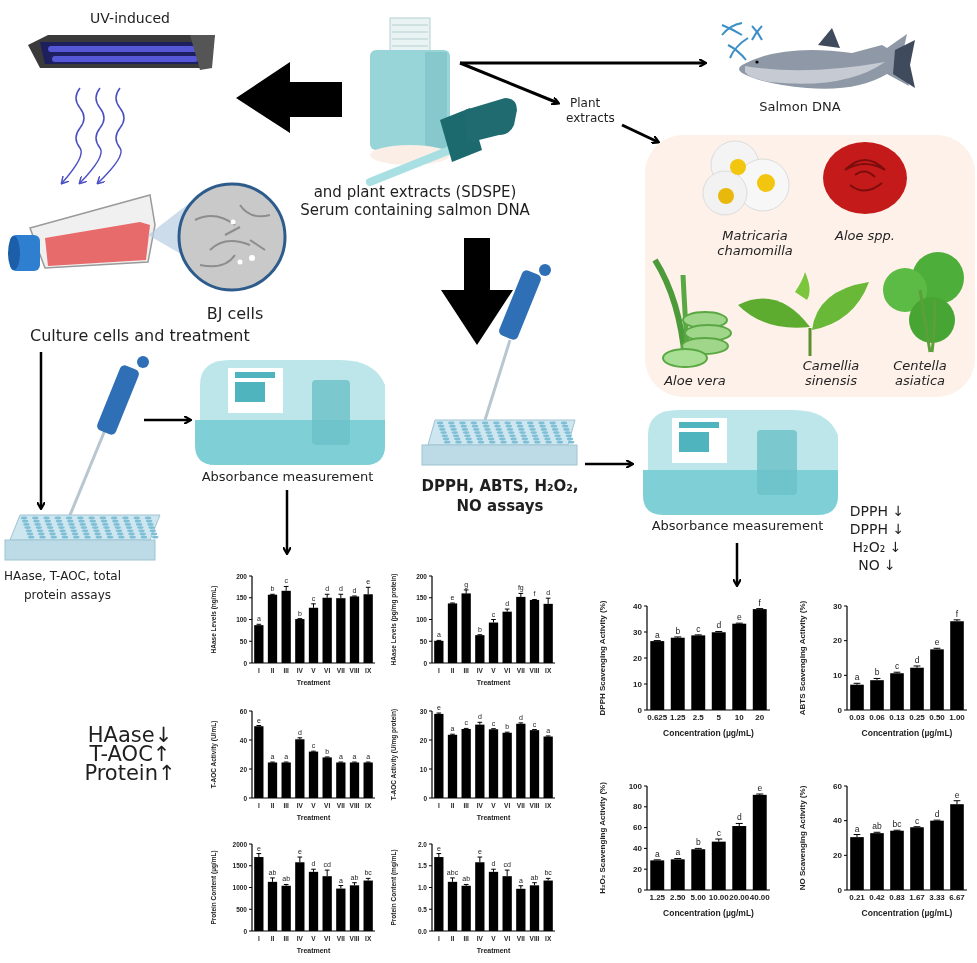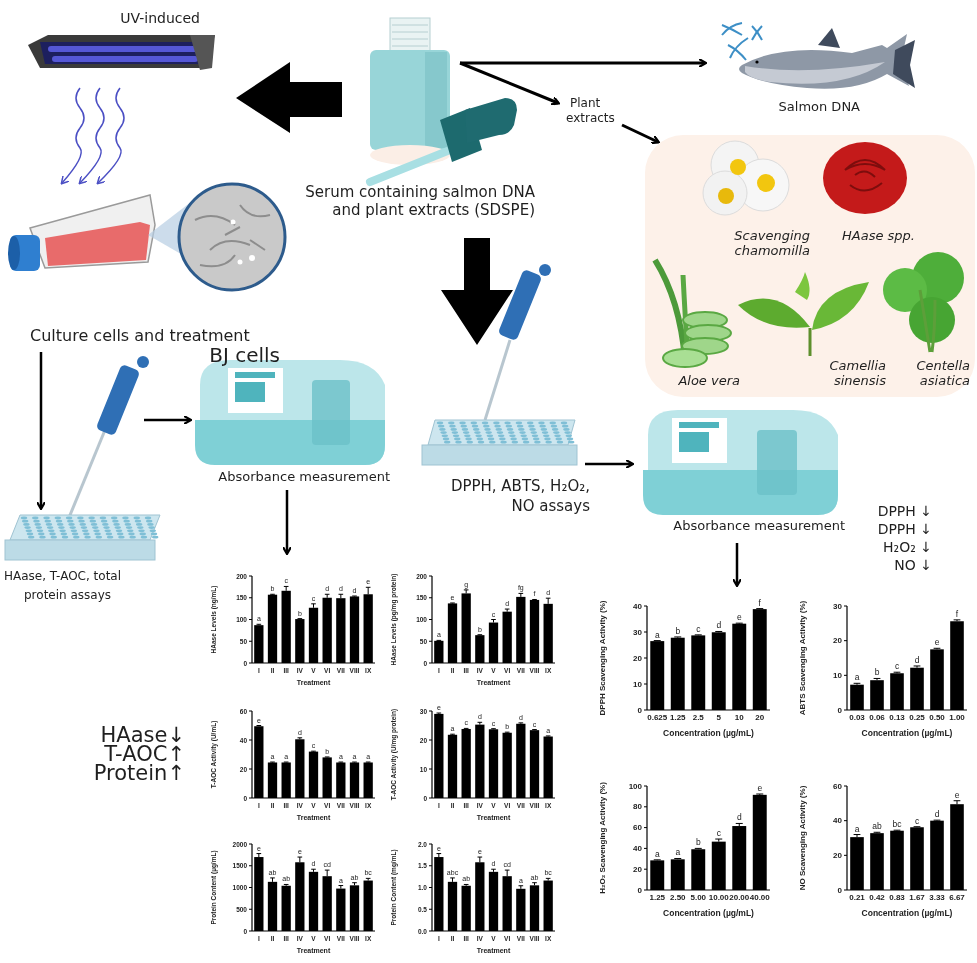--- a/index.html
+++ b/index.html
@@ -1,18 +1,18 @@
 <!DOCTYPE html>
 <html><head>
 <meta charset="utf-8">
 <style>
   html, body { margin:0; padding:0; background:#ffffff; }
   body { width:977px; height:963px; position:relative; overflow:hidden; font-family:"DejaVu Sans", sans-serif; color:#1a1a1a; }
   .lbl { position:absolute; font-family:"DejaVu Sans", sans-serif; color:#1f1f1f; white-space:nowrap; }
-  .center { text-align:right; }
+  .center { text-align:center; }
   .ital { font-style:italic; }
   svg text { font-family:"Liberation Sans", sans-serif; }
   #overlay { position:absolute; left:0; top:0; }
   .plant-box { position:absolute; left:645px; top:135px; width:330px; height:262px; background:#fdf1e9; border-radius:38px; }
   .chart { position:absolute; }
 </style>
 </head>
 <body>
 
 <div class="plant-box"></div>
@@ -348,55 +348,55 @@
     <path d="M643,470 l195,0 l0,25 q0,20 -20,20 l-155,0 q-20,0 -20,-20 z" fill="#7fd0d6"></path>
     <rect x="672" y="418" width="55" height="45" fill="#fff"></rect>
     <rect x="679" y="422" width="40" height="6" fill="#4fb4bd"></rect>
     <rect x="679" y="432" width="30" height="20" fill="#4fb4bd"></rect>
     <rect x="757" y="430" width="40" height="65" rx="4" fill="#6cc0c8" opacity="0.8"></rect>
   </g>
   <line x1="737" y1="543" x2="737" y2="585" stroke="#000" stroke-width="2.5" marker-end="url(#ah)"></line>
 </svg>
 
 <div class="lbl center" style="left:60px;top:10px;width:140px;font-size:14px;">UV-induced</div>
-<div class="lbl center" style="left:190px;top:304px;width:90px;font-size:20px;margin-top:39px;">BJ cells</div>
+<div class="lbl center" style="left:190px;top:304px;width:90px;font-size:16px;">BJ cells</div>
 <div class="lbl" style="left:30px;top:326px;font-size:16px;">Culture cells and treatment</div>
 <div class="lbl center" style="left:295px;top:183px;width:240px;font-size:15px;line-height:18px;">
+  <div>and plant extracts (SDSPE)</div>
   <div>Serum containing salmon DNA</div>
-  <div>and plant extracts (SDSPE)</div>
 </div>
 <div class="lbl" style="left:566px;top:96px;font-size:12px;line-height:15px;">
   <div style="padding-left:4px">Plant</div>
   <div>extracts</div>
 </div>
 <div class="lbl center" style="left:740px;top:90px;width:120px;font-size:13px;margin-top:9px;">Salmon DNA</div>
 
 <div class="lbl center ital" style="left:700px;top:228px;width:110px;font-size:13px;line-height:15px;">
-  <div>Scavenging</div>
+  <div>Matricaria</div>
   <div>chamomilla</div>
 </div>
-<div class="lbl center ital" style="left:815px;top:228px;width:100px;font-size:13px;">HAase spp.</div>
+<div class="lbl center ital" style="left:815px;top:228px;width:100px;font-size:13px;">Aloe spp.</div>
 <div class="lbl center ital" style="left:650px;top:373px;width:90px;font-size:13px;">Aloe vera</div>
 <div class="lbl center ital" style="left:776px;top:358px;width:110px;font-size:13px;line-height:15px;">
   <div>Camellia</div>
   <div>sinensis</div>
 </div>
 <div class="lbl center ital" style="left:870px;top:358px;width:100px;font-size:13px;line-height:15px;">
   <div>Centella</div>
   <div>asiatica</div>
 </div>
 
 <div class="lbl center" style="left:185px;top:469px;width:205px;font-size:13px;">Absorbance measurement</div>
 <div class="lbl center" style="left:630px;top:518px;width:215px;font-size:13px;">Absorbance measurement</div>
 
 <div class="lbl" style="left:4px;top:567px;font-size:12px;line-height:19px;">
   <div>HAase, T-AOC, total</div>
   <div style="padding-left:20px">protein assays</div>
 </div>
-<div class="lbl center" style="left:410px;top:476px;width:180px;font-size:15px;line-height:20px;">
+<div class="lbl center" style="left:410px;top:476px;width:180px;font-size:15px;line-height:20px;font-weight:bold;">
   <div>DPPH, ABTS, H₂O₂,</div>
   <div>NO assays</div>
 </div>
 
 <div class="lbl center" style="left:75px;top:726px;width:110px;font-size:21px;line-height:19px;">
   <div>HAase↓</div>
   <div>T-AOC↑</div>
   <div>Protein↑</div>
 </div>
 <div class="lbl center" style="left:822px;top:502px;width:110px;font-size:14px;line-height:18px;">

